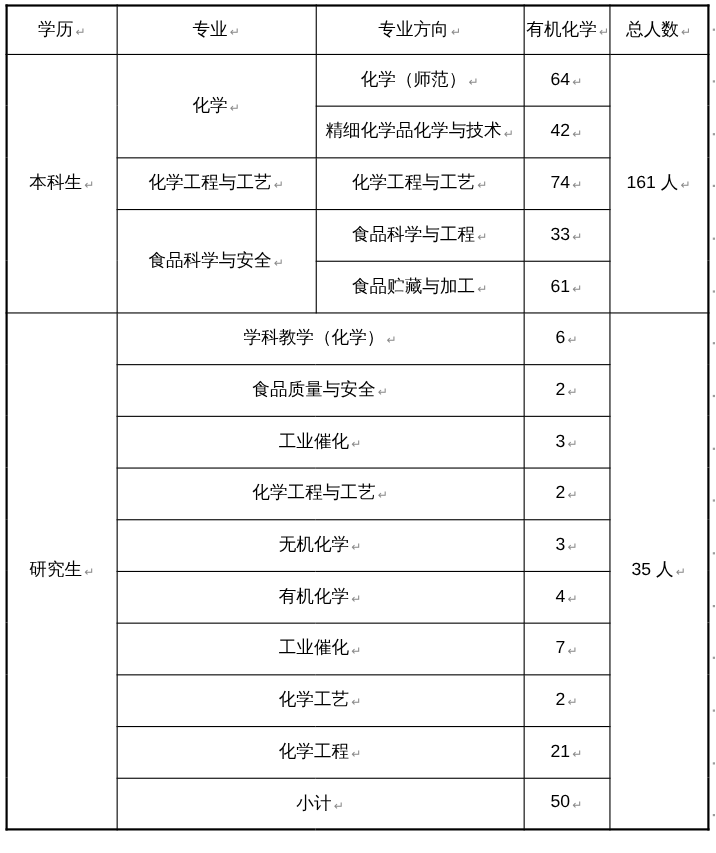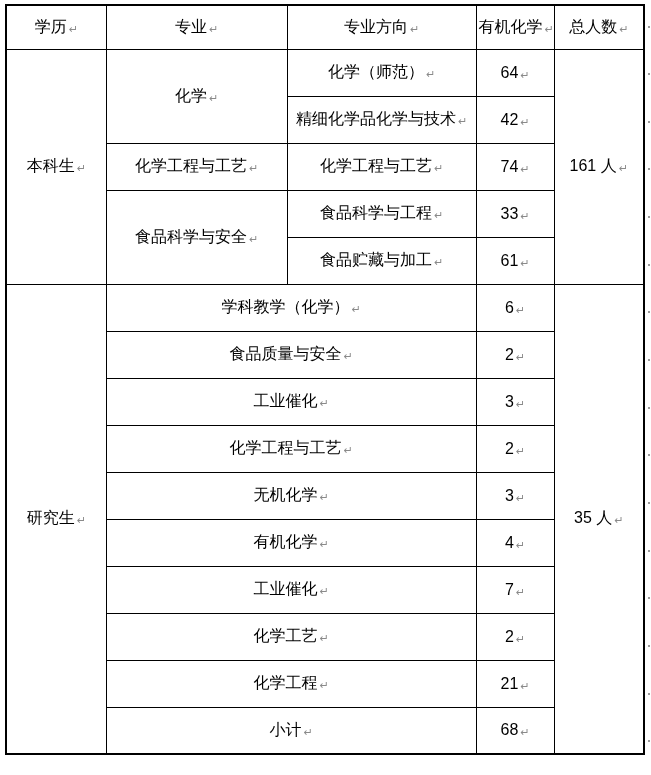--- a/index.html
+++ b/index.html
@@ -152,21 +152,21 @@
     <tr class="brow">
       <td colspan="2"><span>化学工艺</span><span class="pm">↵</span></td>
       <td><span>2</span><span class="pm">↵</span></td>
     </tr>
     <tr class="brow">
       <td colspan="2"><span>化学工程</span><span class="pm">↵</span></td>
       <td><span>21</span><span class="pm">↵</span></td>
     </tr>
     <tr class="brow">
       <td colspan="2"><span>小计</span><span class="pm">↵</span></td>
-      <td><span>68</span><span class="pm">↵</span></td>
+      <td><span>50</span><span class="pm">↵</span></td>
     </tr>
   </tbody>
     </table>
 
   <div class="rem-stack">
     <div class="rem first"></div>
     <div class="rem"></div>
     <div class="rem"></div>
     <div class="rem"></div>
     <div class="rem"></div>

